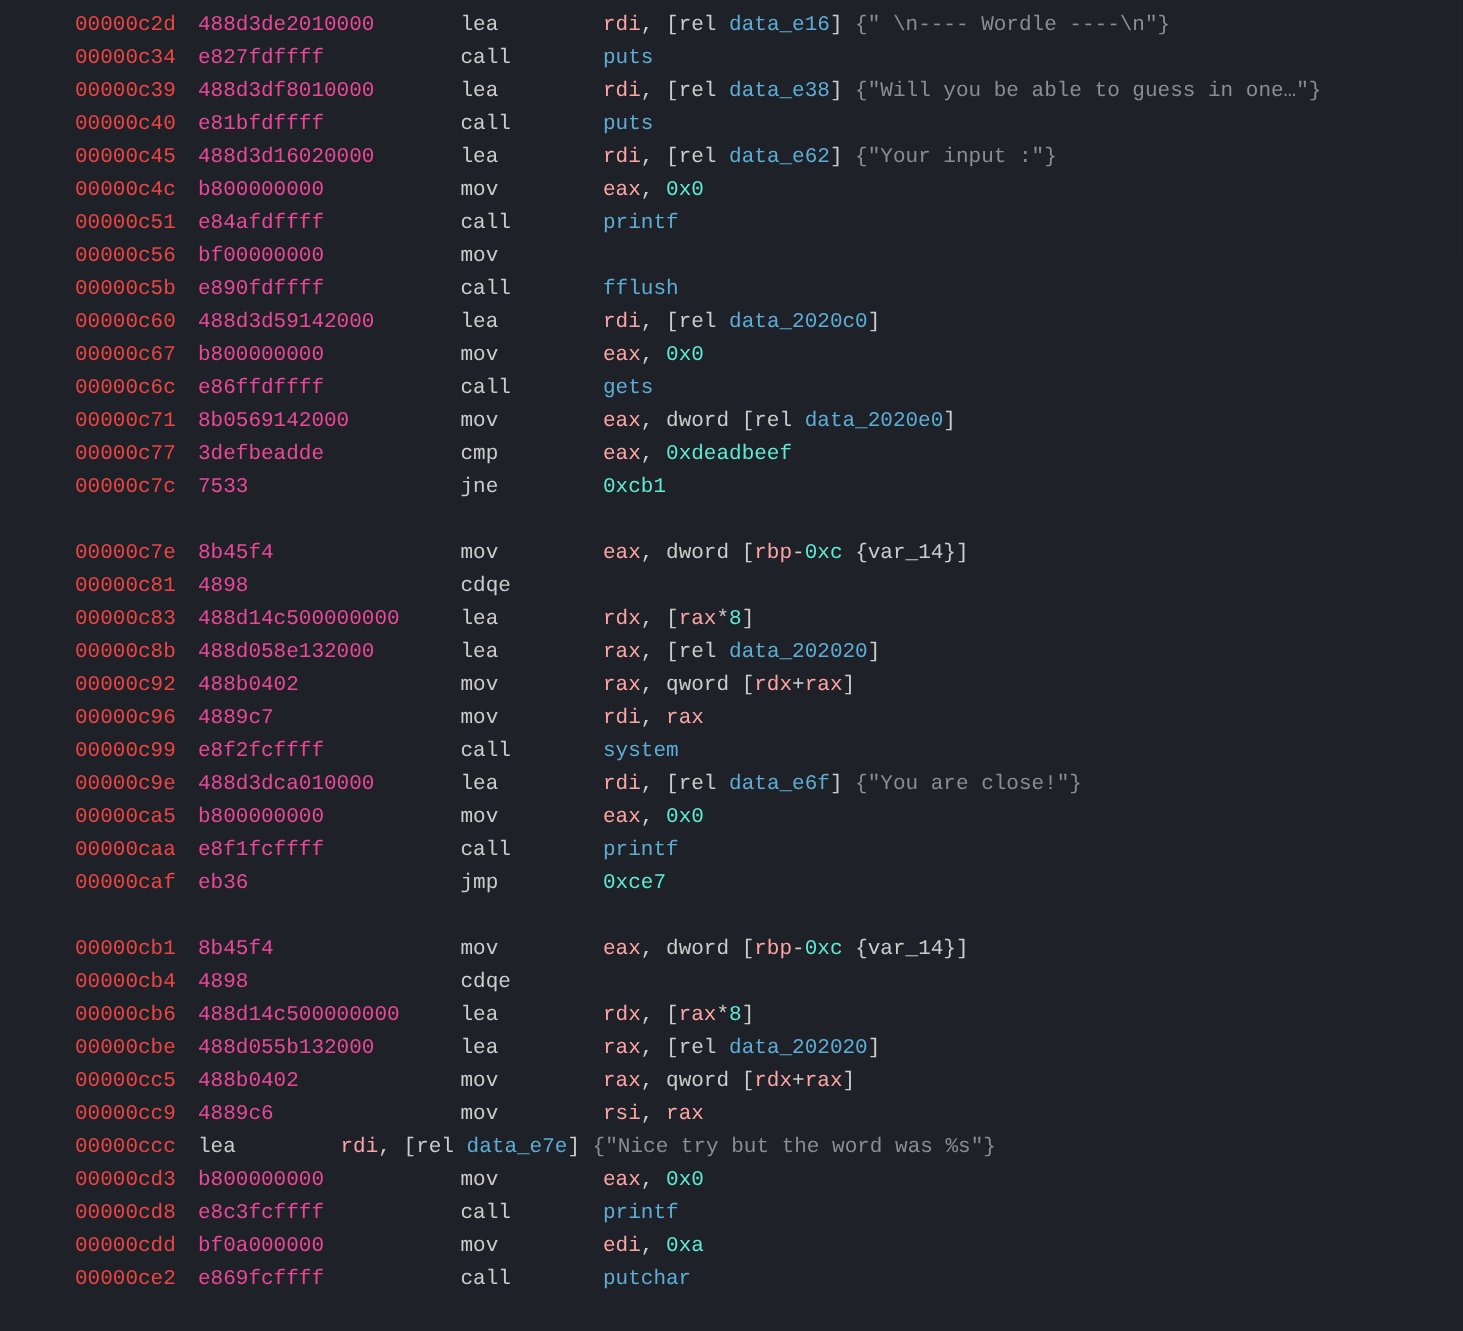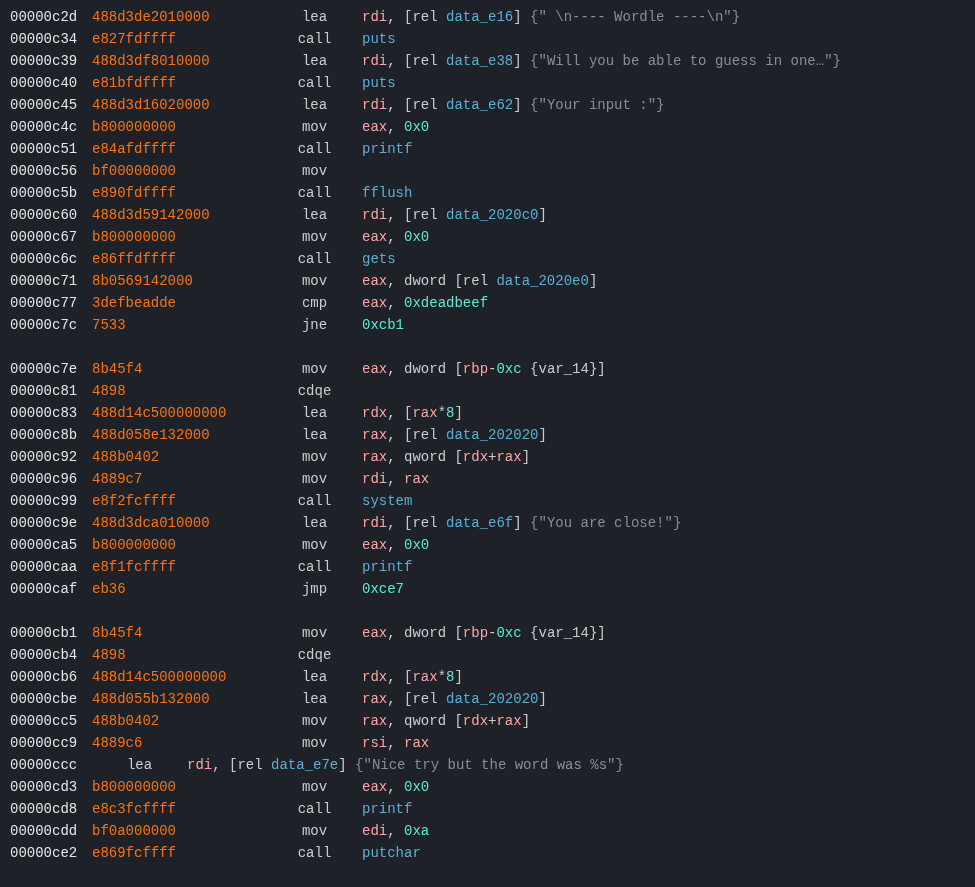--- a/index.html
+++ b/index.html
@@ -12,32 +12,32 @@
     padding: 6px 10px;
     width: 975px;
     white-space: nowrap;
   }
   .line {
     display: flex;
   }
   .col-addr {
     width: 82px;
     flex: 0 0 82px;
-    color: #e5e5e5;
+    color: #ef4444;
+    margin-left: 40px;
   }
   .col-bytes {
     width: 175px;
     flex: 0 0 175px;
-    color: #f97316;
+    color: #ec4899;
   }
   .col-mnem {
     width: 95px;
     flex: 0 0 95px;
     color: #cccccc;
-    text-align: center;
   }
   .col-ops {
     flex: 1 1 auto;
     color: #cccccc;
   }
   .tok-reg { color: #fca5a5; }
   .tok-num { color: #5eead4; }
   .tok-ref { color: #5daed6; }
   .tok-str { color: #8a8d91; }
   .tok-punct { color: #cccccc; }

